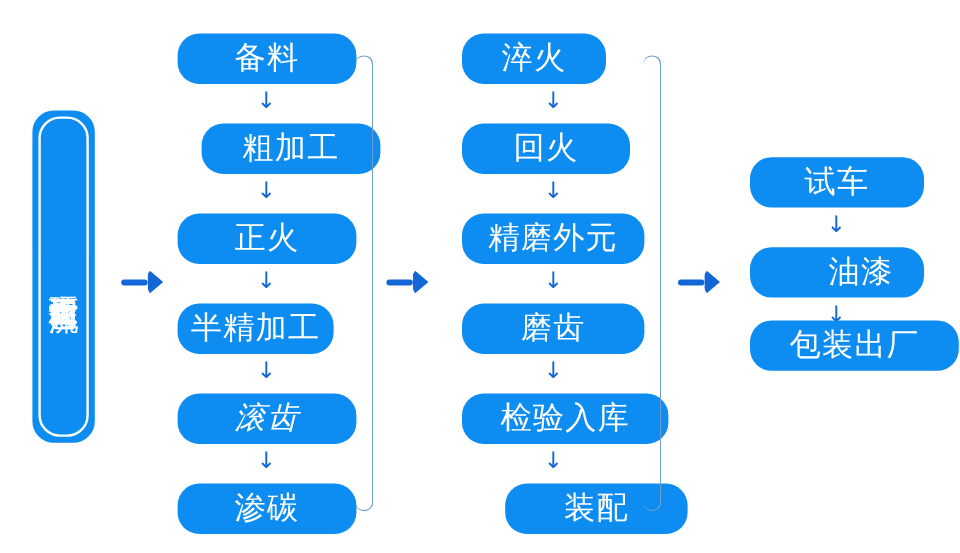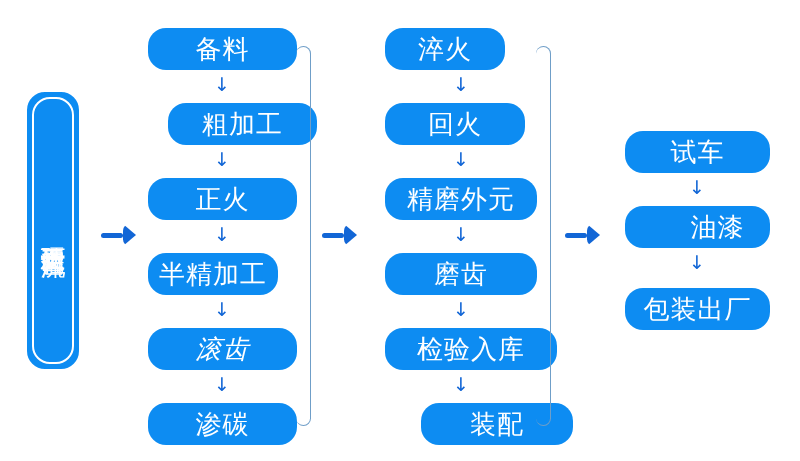--- a/index.html
+++ b/index.html
@@ -175,16 +175,16 @@
     <span class="head"></span>
   </div>
 
   <div class="col">
     <div class="box" style="left:625px; top:131px; width:145px;">试车</div>
     <div class="down-arrow" style="left:685px; top:178px;">↓</div>
 
     <div class="box" style="left:625px; top:206px; width:145px;padding-left:40px;">油漆</div>
     <div class="down-arrow" style="left:685px; top:253px;">↓</div>
 
-    <div class="box" style="left:625px; top:288px; width:145px;">包装出厂</div>
+    <div class="box" style="left:625px; top:267px; width:174px;">包装出厂</div>
   </div>
 
 </div>
 
 </body></html>

